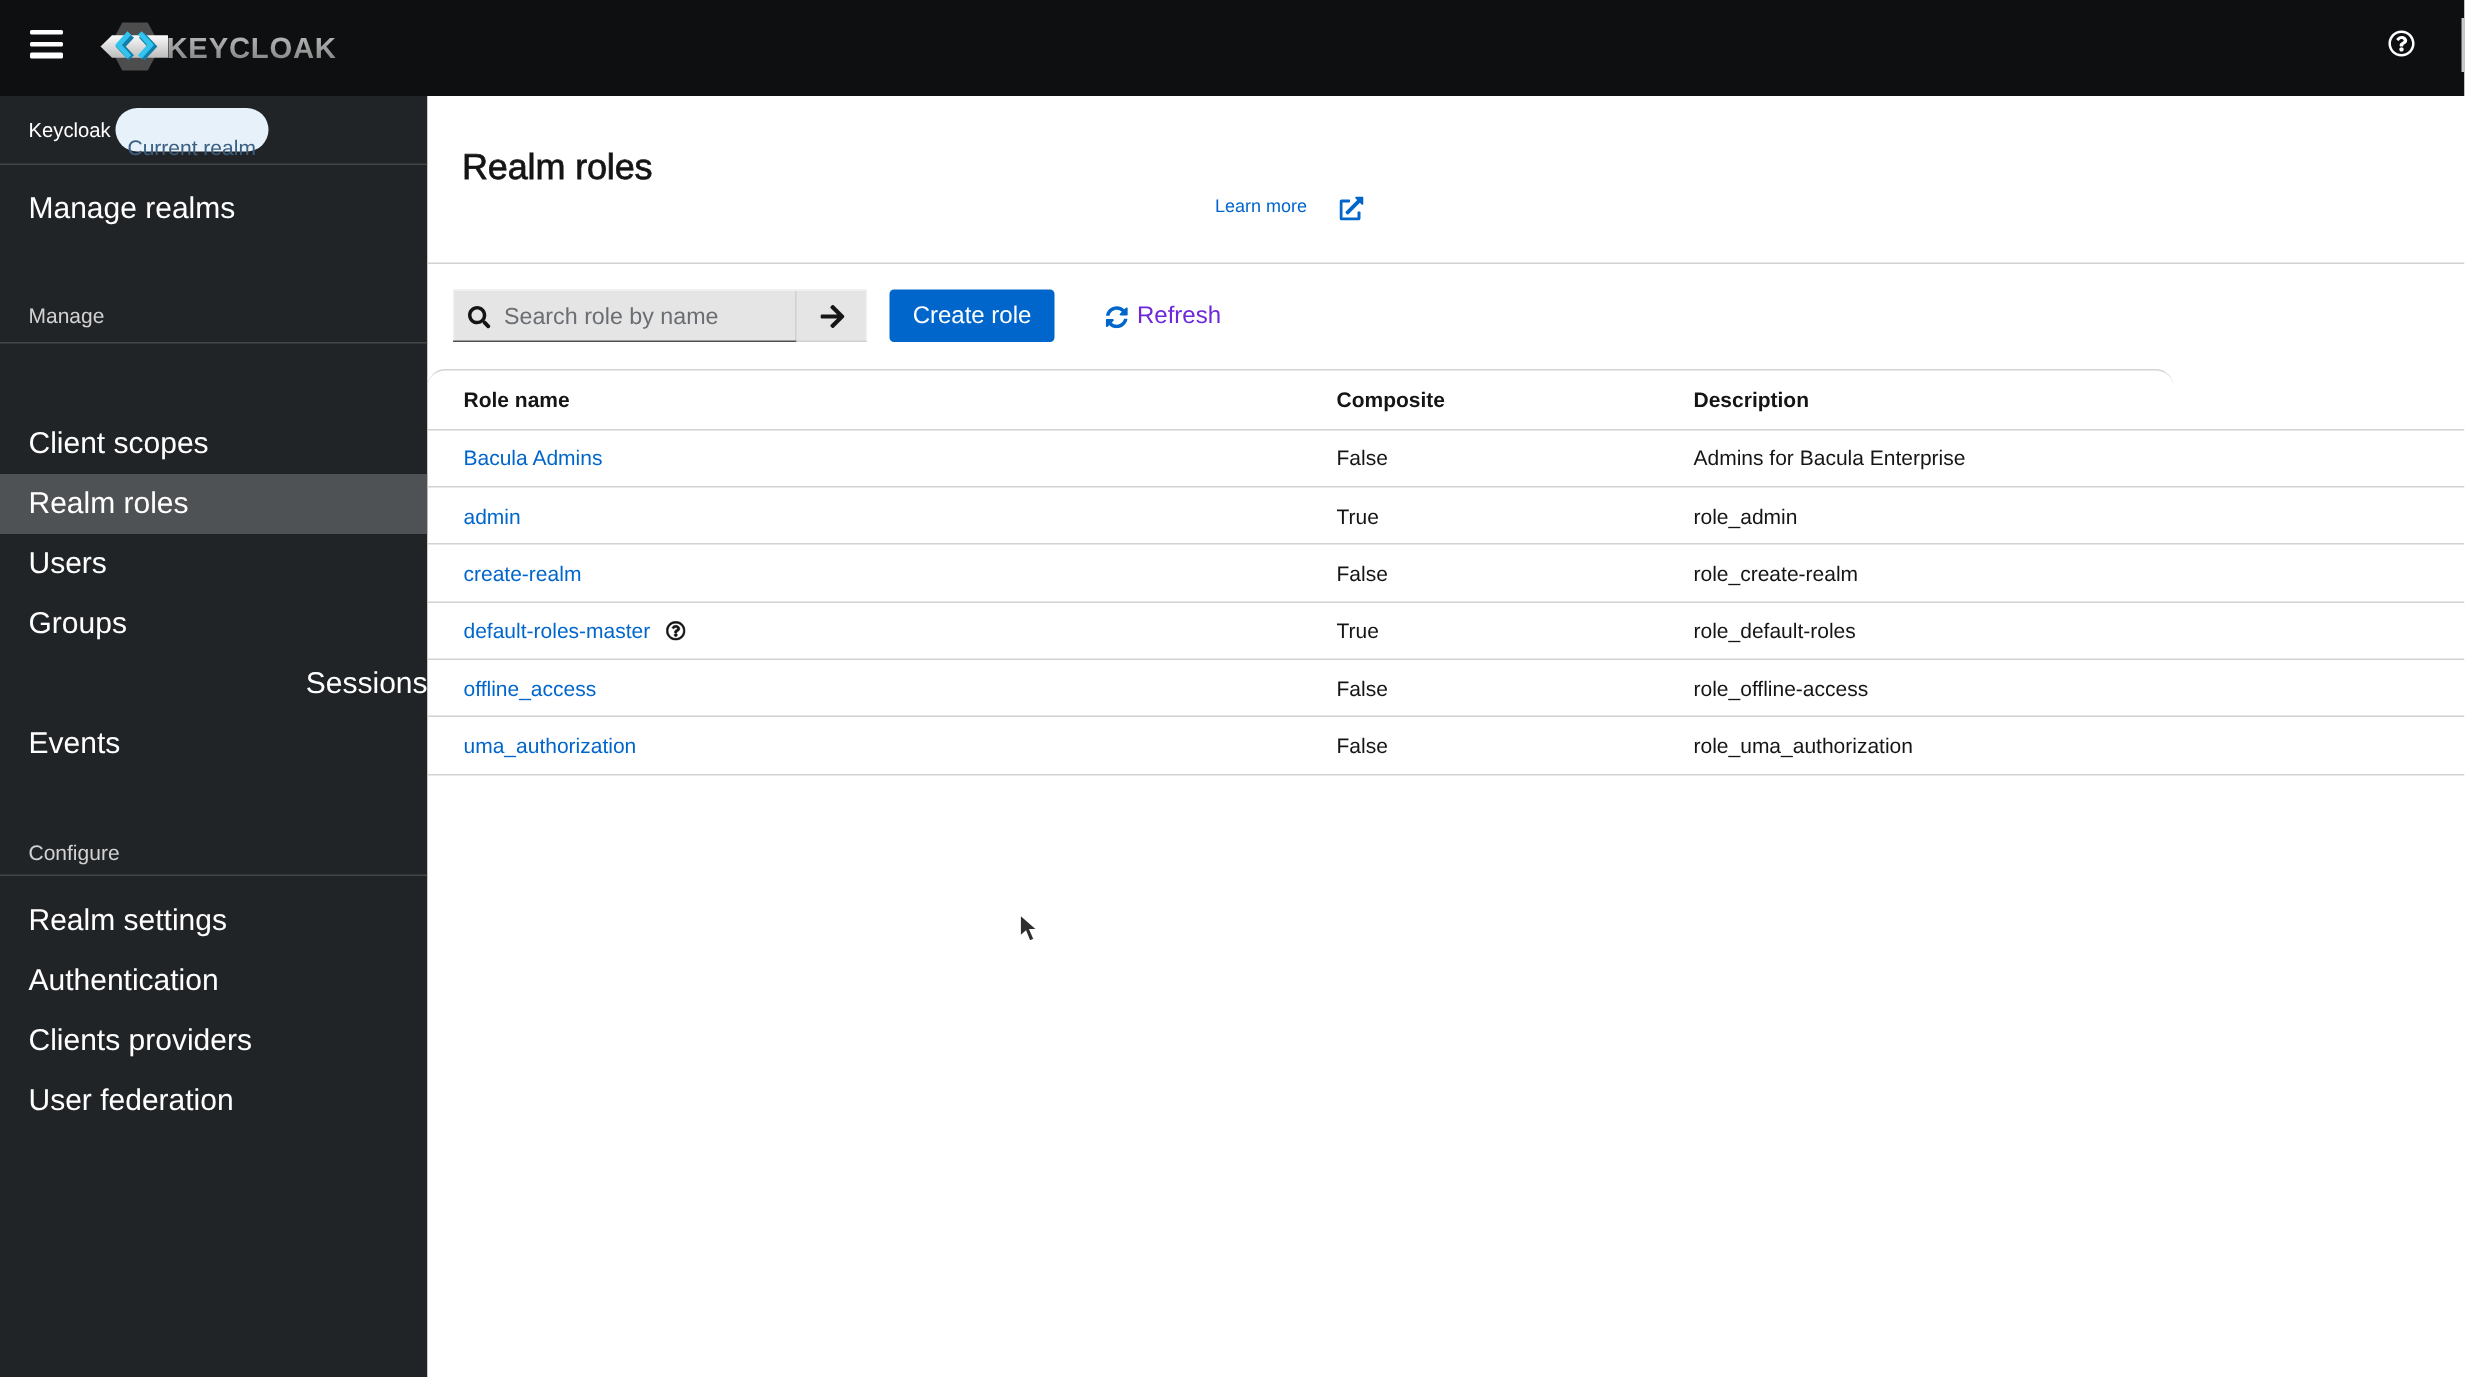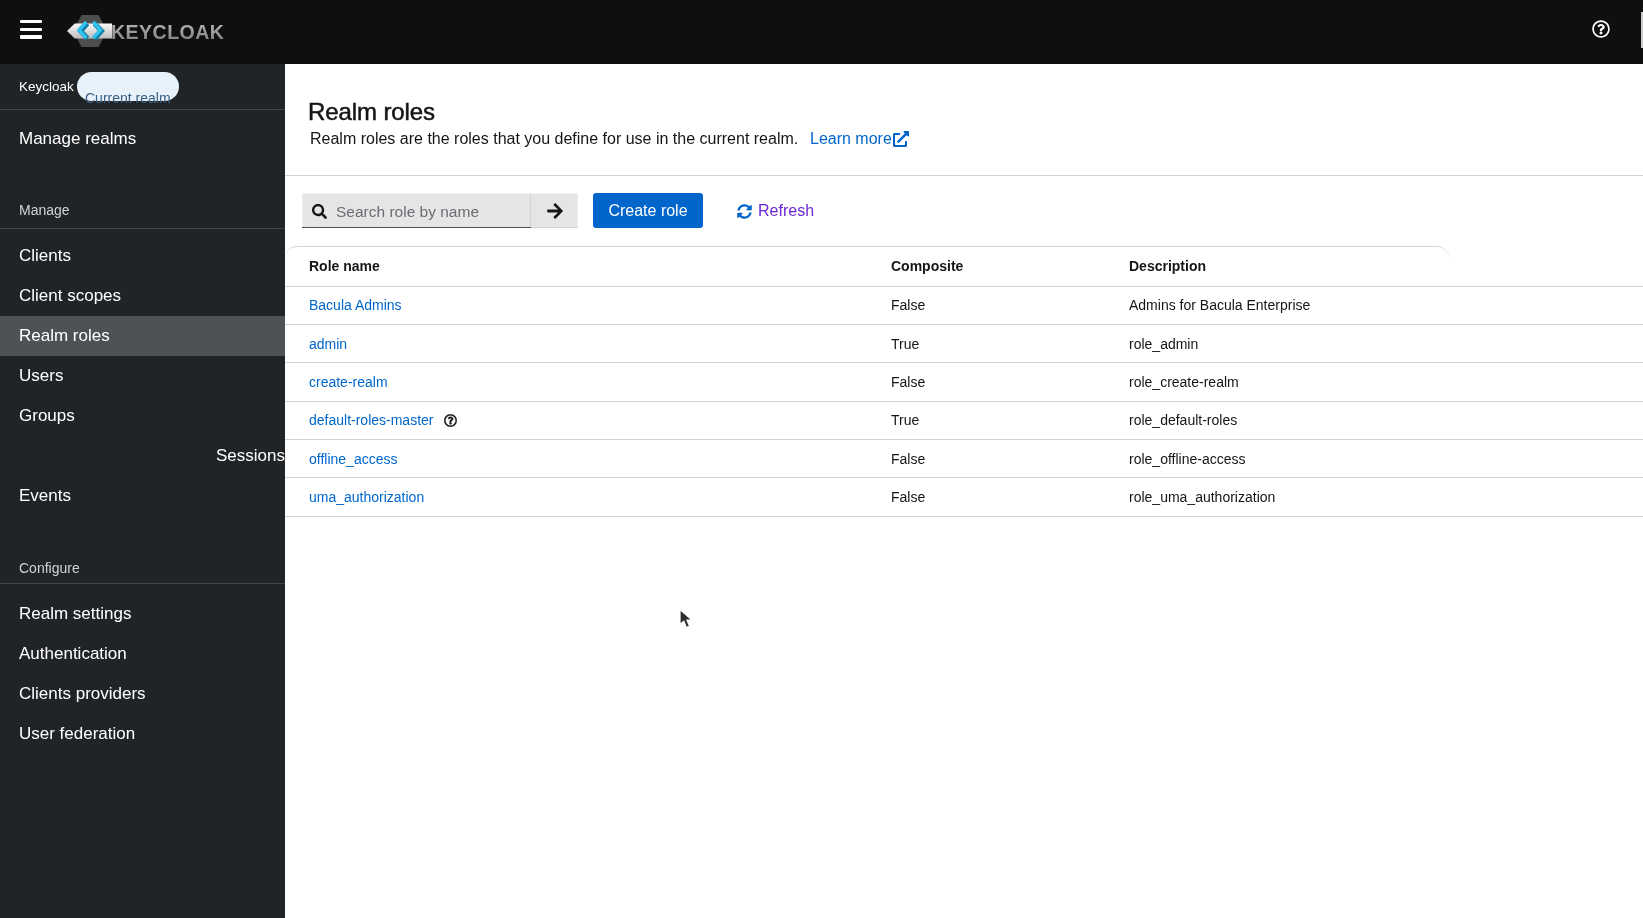--- a/index.html
+++ b/index.html
@@ -12,21 +12,21 @@
   #burger div { height:3.4px; background:#fff; border-radius:1px; margin-bottom:4.2px; }
   #logo { position:absolute; left:66px; top:13px; }
   #help { position:absolute; left:1592px; top:20px; width:18px; height:18px; }
   #edgebox { position:absolute; left:1641px; top:12px; width:12px; height:36px; border:2px solid #c9c9c9; background:transparent; }
 
   
   #sidebar { position:absolute; left:0; top:64px; width:285px; height:854px; background:#212427; color:#fff; }
   #realmrow { position:absolute; left:0; top:0; width:285px; height:46px; border-bottom:1px solid #444548; }
   #realmrow .kc { position:absolute; left:19px; top:15px; font-size:13.5px; color:#fff; }
   #realmrow .pill { position:absolute; left:77px; top:8px; height:29px; line-height:29px; padding:12px 8px; background:#e7f1fa; color:#3a5f82; border-radius:14.5px; font-size:14px; }
-  .navitem { position:absolute; left:0; width:285px; height:40px; line-height:40px; padding-left:19px; font-size:17px; color:#fff; }
+  .navitem { position:absolute; left:0; width:285px; height:40px; line-height:40px; padding-left:19px; font-size:20px; color:#fff; }
   .navitem.current { background:#4f5255; }
   .navtitle { position:absolute; left:19px; font-size:14px; color:#d2d2d2; }
   .navdiv { position:absolute; left:0; width:285px; border-top:1px solid #444548; }
 
   
   #content { position:absolute; left:285px; top:64px; width:1358px; height:854px; background:#fff; }
   #h1 { position:absolute; left:23px; top:34px; font-size:24px; font-weight:400; color:#151515; -webkit-text-stroke:0.5px #151515; letter-spacing:-0.1px; }
   #desc { position:absolute; left:25px; top:66px; font-size:16px; color:#151515; }
   #headdiv { position:absolute; left:0; top:111px; width:1358px; border-top:1px solid #d2d2d2; }
 
@@ -91,39 +91,37 @@
 </div>
 
 <div id="sidebar">
   <div id="realmrow">
     <span class="kc">Keycloak</span>
     <span class="pill">Current realm</span>
   </div>
   <div class="navitem" style="top:55px;">Manage realms</div>
   <div class="navtitle" style="top:138px;">Manage</div>
   <div class="navdiv" style="top:164px;"></div>
-  <div class="navitem" style="top:172px;">Clients</div>
   <div class="navitem" style="top:212px;">Client scopes</div>
   <div class="navitem current" style="top:252px;">Realm roles</div>
   <div class="navitem" style="top:292px;">Users</div>
   <div class="navitem" style="top:332px;">Groups</div>
   <div class="navitem" style="top:372px;text-align:right;">Sessions</div>
   <div class="navitem" style="top:412px;">Events</div>
   <div class="navtitle" style="top:496px;">Configure</div>
   <div class="navdiv" style="top:519px;"></div>
   <div class="navitem" style="top:530px;">Realm settings</div>
   <div class="navitem" style="top:570px;">Authentication</div>
   <div class="navitem" style="top:610px;">Clients providers</div>
   <div class="navitem" style="top:650px;">User federation</div>
 </div>
 
 <div id="content">
   <div id="h1">Realm roles</div>
-  <div id="desc">Realm roles are the roles that you define for use in the current realm.</div>
-  <div style="position:absolute;left:525px;top:66px;font-size:16px;color:#0066cc;">Learn more</div>
+  <div style="position:absolute;left:525px;top:66px;font-size:12px;color:#0066cc;">Learn more</div>
   <svg width="16" height="16" viewBox="0 0 512 512" style="position:absolute;left:608px;top:67px;">
       <path fill="#0066cc" d="M432,320H400a16,16,0,0,0-16,16V448H64V128H208a16,16,0,0,0,16-16V80a16,16,0,0,0-16-16H48A48,48,0,0,0,0,112V464a48,48,0,0,0,48,48H400a48,48,0,0,0,48-48V336A16,16,0,0,0,432,320ZM488,0h-128c-21.37,0-32.05,25.91-17,41l35.73,35.73L135,320.37a24,24,0,0,0,0,34L157.67,377a24,24,0,0,0,34,0L435.28,133.32,471,169c15,15,41,4.5,41-17V24A24,24,0,0,0,488,0Z"></path>
     </svg>
   <div id="headdiv"></div>
 
   <div id="searchbox">
     <svg width="15" height="15" viewBox="0 0 512 512" style="position:absolute;left:9px;top:10px;">
         <path fill="#151515" d="M505 442.7L405.3 343c-4.5-4.5-10.6-7-17-7H372c27.6-35.3 44-79.7 44-128C416 93.1 322.9 0 208 0S0 93.1 0 208s93.1 208 208 208c48.3 0 92.7-16.4 128-44v16.3c0 6.4 2.5 12.5 7 17l99.7 99.7c9.4 9.4 24.6 9.4 33.9 0l28.3-28.3c9.4-9.4 9.4-24.6 0-34.1zM208 336c-70.7 0-128-57.2-128-128 0-70.7 57.2-128 128-128 70.7 0 128 57.2 128 128 0 70.7-57.2 128-128 128z"></path>
       </svg>
     <span class="ph">Search role by name</span>

